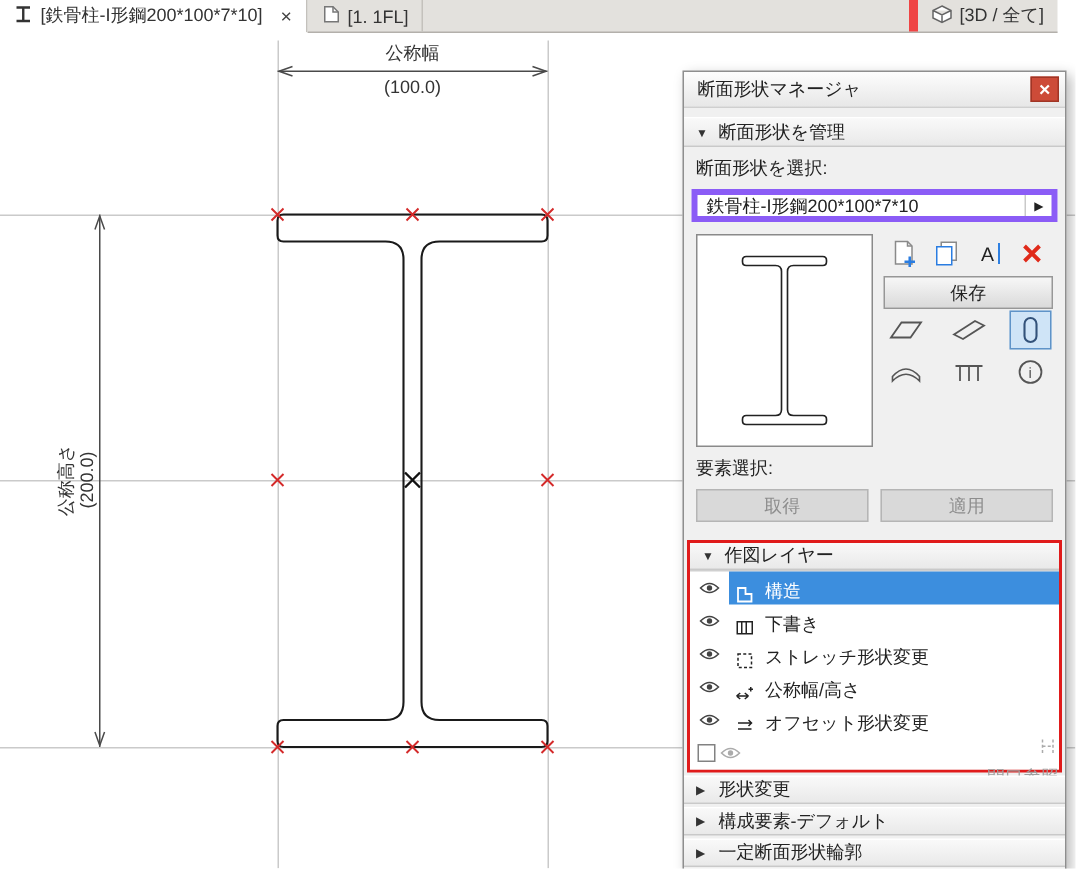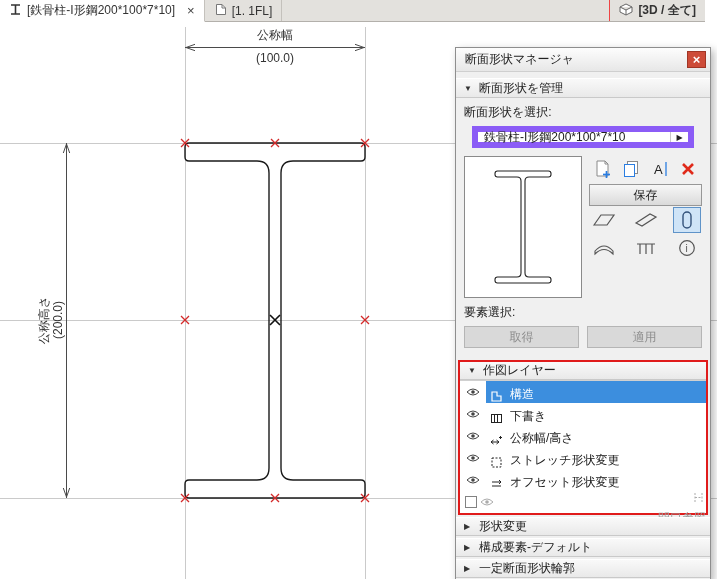--- a/index.html
+++ b/index.html
@@ -4,36 +4,36 @@
 <style>
   * { margin:0; padding:0; box-sizing:border-box; }
   html,body { width:717px; height:579px; }
   body { font-family:"Liberation Sans","DejaVu Sans",sans-serif; font-size:12px; color:#222; background:#fff; }
   .screen { position:relative; width:717px; height:579px; overflow:hidden; background:#fff; }
 
   
   .tabbar { position:absolute; top:0; left:0; right:12px; height:22px; background:#e3e1dd; border-bottom:1px solid #b3b0ab; display:flex; align-items:stretch; }
   .tab { display:flex; align-items:center; gap:5px; padding:0 9px; border-right:1px solid #c4c1bc; font-size:12px; color:#333; white-space:nowrap; cursor:default; }
   .tab.active { background:#fff; margin-bottom:-1px; border-bottom:1px solid #fff; }
-  .tab-right { margin-left:auto; border-left:1px solid #ef4444; border-right:none;font-weight:bold; }
+  .tab-right { margin-left:auto; border-left:6px solid #ef4444; border-right:none; }
   .tclose { margin-left:7px; font-size:13px; color:#444; line-height:1; }
 
   
   .canvas { position:absolute; top:22px; left:0; width:717px; height:557px; background:#fff; }
 
   
   .panel { position:absolute; left:455px; top:47px; width:256px; height:534px; background:#f0f0f0; border:1px solid #8e8e8e; box-shadow:3px 3px 8px rgba(0,0,0,.28); display:flex; flex-direction:column; overflow:hidden; }
   .p-titlebar { flex:0 0 24px; background:linear-gradient(#fdfdfd,#e7e7e7); border-bottom:1px solid #cfcfcf; display:flex; align-items:center; padding:0 4px 0 9px; }
   .p-title { flex:1; }
   .p-close { width:19px; height:17px; background:#cd4b38; border:1px solid #a03525; color:#fff; display:flex; align-items:center; justify-content:center; font-size:13px; font-weight:bold; line-height:1; cursor:default; }
   .p-header { flex:0 0 20px; display:flex; align-items:center; gap:6px; padding:0 8px; background:linear-gradient(#f9f9f9,#e9e9e9); border-top:1px solid #fff; border-bottom:1px solid #c9c9c9; }
   .p-header.first { margin-top:6px; }
   .tri { font-size:8px; color:#333; width:9px; }
   .p-label { padding:6px 8px 3px; }
-  .p-select { margin:2px 16px 0; height:22px; background:#fff; border:6px solid #8b5cf6; display:flex; align-items:center; }
+  .p-select { margin:2px 5px 0; height:22px; background:#fff; border:4px solid #8b5cf6; display:flex; align-items:center; }
   .p-select-text { flex:1; padding:0 6px; white-space:nowrap; overflow:hidden; }
   .p-select-btn { width:18px; align-self:stretch; border-left:1px solid #c9c9c9; display:flex; align-items:center; justify-content:center; font-size:8px; color:#222; }
   .p-main { display:flex; margin:8px 8px 0; gap:7px; }
   .preview { width:118px; height:142px; background:#fff; border:1px solid #8a8a8a; flex:0 0 auto; }
   .p-right { flex:1; display:flex; flex-direction:column; }
   .tool-row { display:flex; align-items:center; justify-content:space-between; height:26px; padding:0 1px; }
   .tool-btn { width:26px; height:24px; display:flex; align-items:center; justify-content:center; border:1px solid transparent; }
   .save-btn { height:22px; margin-top:2px; background:linear-gradient(#f7f7f7,#dadada); border:1px solid #979797; display:flex; align-items:center; justify-content:center; cursor:default; }
   .use-label { margin-top:9px; }
   .use-row { display:flex; justify-content:space-between; align-items:center; height:28px; padding:0 1px; }
@@ -283,41 +283,41 @@
         <div class="layer-row">
           <span class="eye-cell">
             <svg width="14" height="10">
                 <path d="M1 5 Q7 -1 13 5 Q7 11 1 5 Z" fill="none" stroke="#444"></path>
                 <circle cx="7" cy="5" r="1.8" fill="#444"></circle>
               </svg>
           </span>
           <span class="row-body">
             <span class="type-icon">
               <svg width="13" height="13">
+                  <rect x="2" y="2" width="9" height="9" fill="none" stroke="currentColor" stroke-dasharray="2 1.5"></rect>
+                </svg>
+            </span>
+            <span>ストレッチ形状変更</span>
+          </span>
+        </div>
+
+        <div class="layer-row">
+          <span class="eye-cell">
+            <svg width="14" height="10">
+                <path d="M1 5 Q7 -1 13 5 Q7 11 1 5 Z" fill="none" stroke="#444"></path>
+                <circle cx="7" cy="5" r="1.8" fill="#444"></circle>
+              </svg>
+          </span>
+          <span class="row-body">
+            <span class="type-icon">
+              <svg width="13" height="13">
                   <path d="M1 8 h8 M1 8 l2.5 -2 M1 8 l2.5 2 M9 8 l-2.5 -2 M9 8 l-2.5 2 M10.5 2 v3 M9 3.5 h3" fill="none" stroke="currentColor"></path>
                 </svg>
             </span>
             <span>公称幅/高さ</span>
-          </span>
-        </div>
-
-        <div class="layer-row">
-          <span class="eye-cell">
-            <svg width="14" height="10">
-                <path d="M1 5 Q7 -1 13 5 Q7 11 1 5 Z" fill="none" stroke="#444"></path>
-                <circle cx="7" cy="5" r="1.8" fill="#444"></circle>
-              </svg>
-          </span>
-          <span class="row-body">
-            <span class="type-icon">
-              <svg width="13" height="13">
-                  <rect x="2" y="2" width="9" height="9" fill="none" stroke="currentColor" stroke-dasharray="2 1.5"></rect>
-                </svg>
-            </span>
-            <span>ストレッチ形状変更</span>
           </span>
         </div>
 
         <div class="layer-row">
           <span class="eye-cell">
             <svg width="14" height="10">
                 <path d="M1 5 Q7 -1 13 5 Q7 11 1 5 Z" fill="none" stroke="#444"></path>
                 <circle cx="7" cy="5" r="1.8" fill="#444"></circle>
               </svg>
           </span>

